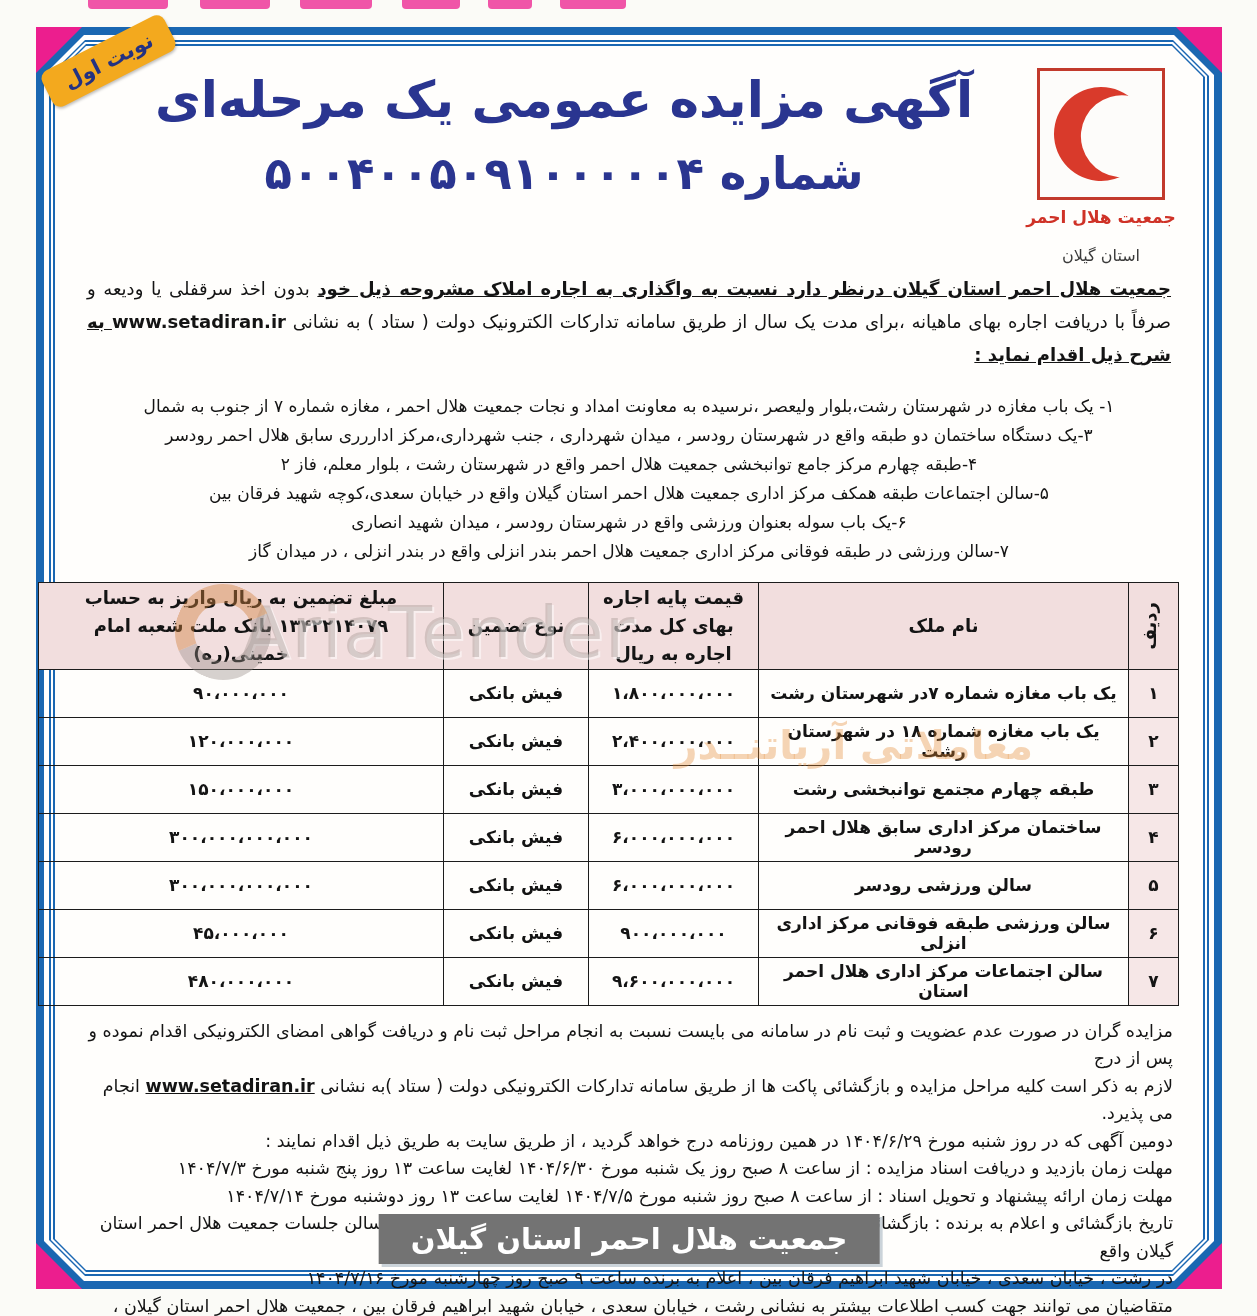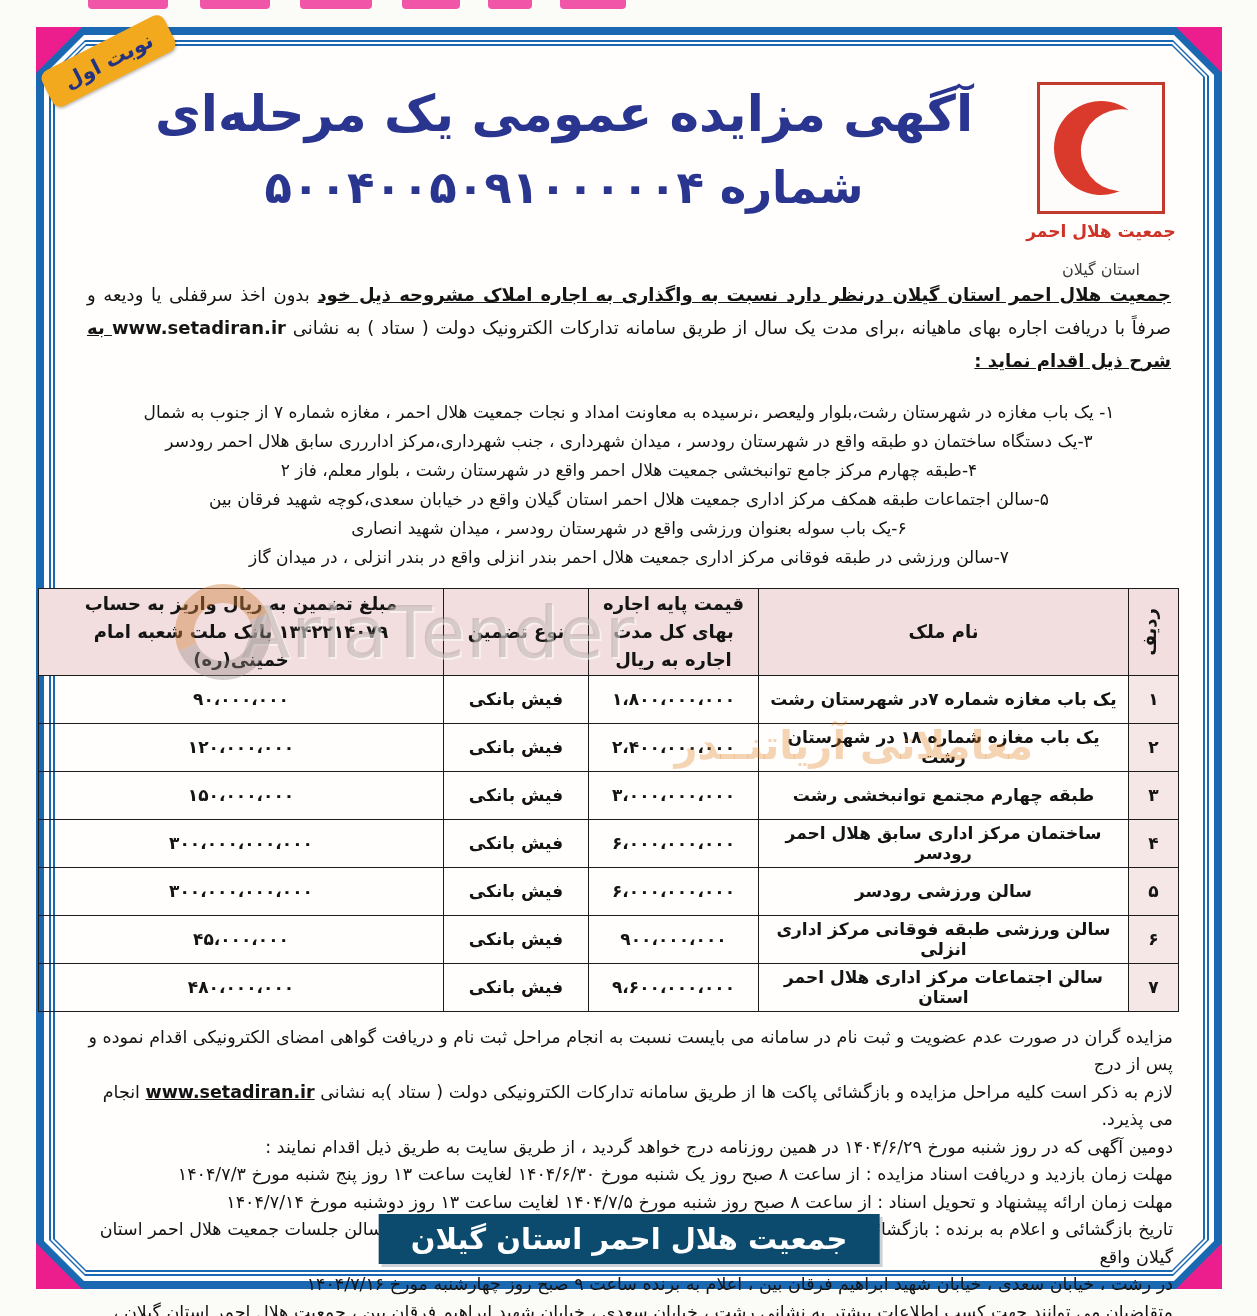--- a/index.html
+++ b/index.html
@@ -34,61 +34,61 @@
       clip-path:polygon(40px 0,calc(100% - 40px) 0,100% 40px,100% calc(100% - 40px),calc(100% - 40px) 100%,40px 100%,0 calc(100% - 40px),0 40px)}
   .o3{inset:13px;background:var(--blue);
       clip-path:polygon(36px 0,calc(100% - 36px) 0,100% 36px,100% calc(100% - 36px),calc(100% - 36px) 100%,36px 100%,0 calc(100% - 36px),0 36px)}
   .o4{inset:15px;background:#fff;
       clip-path:polygon(34px 0,calc(100% - 34px) 0,100% 34px,100% calc(100% - 34px),calc(100% - 34px) 100%,34px 100%,0 calc(100% - 34px),0 34px)}
   .o5{inset:17px;background:var(--blue);
       clip-path:polygon(33px 0,calc(100% - 33px) 0,100% 33px,100% calc(100% - 33px),calc(100% - 33px) 100%,33px 100%,0 calc(100% - 33px),0 33px)}
   .o6{inset:19px;background:#fffefc;
       clip-path:polygon(31px 0,calc(100% - 31px) 0,100% 31px,100% calc(100% - 31px),calc(100% - 31px) 100%,31px 100%,0 calc(100% - 31px),0 31px)}
 
-  .inner{position:absolute;inset:19px;padding:28px 24px;direction:rtl;color:#141414}
+  .inner{position:absolute;inset:19px;padding:14px 24px;direction:rtl;color:#141414}
 
   
   .header{position:relative;height:196px}
   .titles{position:absolute;top:2px;right:170px;left:40px;text-align:center;color:var(--navy);font-weight:800}
   .title1{font-size:50px;line-height:1.55;letter-spacing:-1px}
   .title2{font-size:45px;line-height:1.5}
   .badge{position:absolute;left:4px;top:14px;transform:rotate(-27deg);background:var(--badge);
          color:#243282;font-weight:800;font-size:21px;padding:8px 20px;border-radius:9px;z-index:20;
          box-shadow:0 2px 3px rgba(0,0,0,.25)}
   .logo-wrap{position:absolute;right:2px;top:8px;width:152px;text-align:center}
   .logo-box{width:128px;height:132px;margin:0 auto;background:#fdfcfa;border:3px solid #c23a2c;
             display:flex;align-items:center;justify-content:center;overflow:hidden}
   .crescent{width:94px;height:94px;border-radius:50%;background:var(--red);position:relative;transform:rotate(6deg)}
   .crescent::after{content:"";position:absolute;left:27px;top:6px;width:82px;height:82px;border-radius:50%;background:#fdfcfa}
   .logo-org{color:#cf3227;font-size:17px;margin-top:7px;font-weight:600}
   .logo-province{color:#3a3a3a;font-size:16px;margin-top:19px}
 
   
-  .intro{margin:8px 8px;font-size:18px;line-height:33px;text-align:justify;font-weight:500}
+  .intro{margin:16px 8px;font-size:18px;line-height:33px;text-align:justify;font-weight:500}
   .intro .lead,.intro .tail{font-weight:800;text-decoration:underline}
   .intro .site{font-weight:800}
   .items{list-style:none;text-align:center;font-size:17px;line-height:29px;margin-top:21px;font-weight:500}
 
   
   table.props{width:1140px;margin:16px auto 0;border-collapse:collapse;table-layout:fixed;font-size:17px}
   .props col.c-no{width:50px}.props col.c-name{width:370px}.props col.c-price{width:170px}
   .props col.c-gtype{width:145px}.props col.c-gamt{width:405px}
   .props th,.props td{border:1.6px solid #1c1c1c;text-align:center;vertical-align:middle;padding:1px 4px}
   .props thead th{background:var(--pink);font-weight:700;height:72px;font-size:18px;line-height:1.55}
   .props td{height:48px;font-weight:700}
   .props td.radif{background:var(--pink2);font-weight:800}
   .props th.radif span{display:inline-block;transform:rotate(-90deg);white-space:nowrap}
 
   
   .notes{margin:12px 6px 0;font-size:17.5px;line-height:27.5px;text-align:right;font-weight:500}
   .notes .site{font-weight:800;text-decoration:underline}
   .notes .phones{font-weight:700;text-decoration:underline}
 
   
-  .footer-bar{position:absolute;bottom:6px;left:50%;transform:translateX(-50%);background:#0c4a6e;color:#fff;
+  .footer-bar{position:absolute;bottom:6px;left:50%;transform:translateX(-50%);background:#737373;color:#fff;
               font-size:29px;font-weight:800;padding:8px 32px;white-space:nowrap;z-index:15;
               box-shadow:3px 3px 0 rgba(140,160,175,.45)}
 
   
   .wm-en{position:absolute;top:538px;left:120px;display:flex;align-items:center;z-index:6;pointer-events:none;direction:ltr;opacity:.85}
   .wm-ring{width:96px;height:96px;border-radius:50%;flex:0 0 auto;
            border:19px solid rgba(150,140,134,.45);border-top-color:rgba(210,130,60,.5);border-left-color:rgba(210,130,60,.5);
            transform:rotate(22deg)}
   .wm-word{font-size:72px;font-weight:400;color:rgba(152,141,135,.42);margin-left:-30px;letter-spacing:1px;
            text-shadow:2px 2px 0 rgba(255,255,255,.6)}

